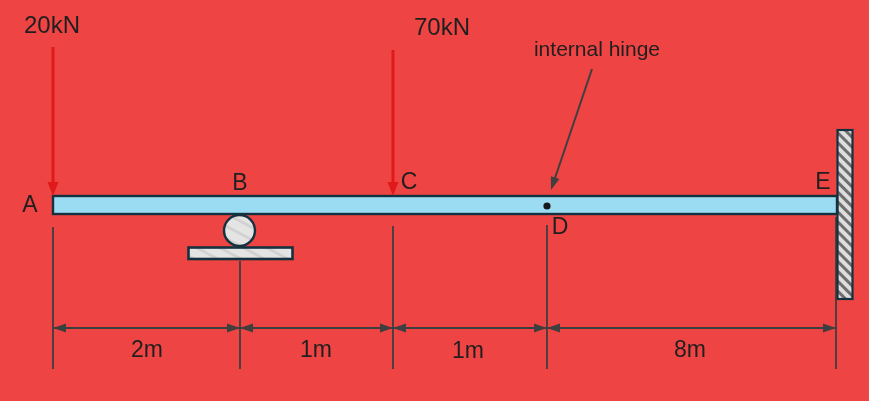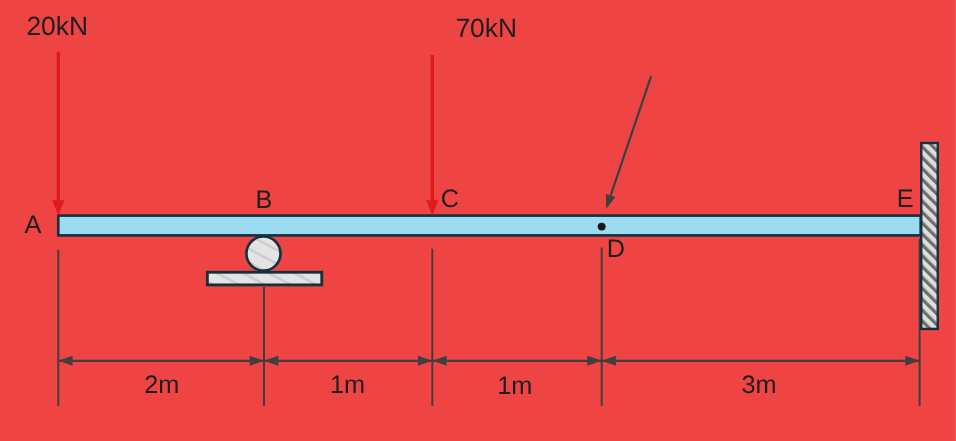--- a/index.html
+++ b/index.html
@@ -102,25 +102,26 @@
     <g>
       <line x1="393" y1="50" x2="393" y2="184" stroke="#E01A1A" stroke-width="3"></line>
       <polygon points="387.5,182 398.5,182 393,196" fill="#E01A1A"></polygon>
     </g>
   </svg>
 
   <div class="lbl load-label" style="left:24px; top:13px;">20kN</div>
 
   <div class="lbl load-label" style="left:382px; top:15px;margin-left:32px;">70kN</div>
 
+  <div class="lbl hinge-label" style="left:597px; top:38px;">internal hinge</div>
 
   <div class="lbl centered" style="left:30px;  top:204px;">A</div>
   <div class="lbl centered" style="left:240px; top:182px;">B</div>
   <div class="lbl centered" style="left:409px; top:181px;">C</div>
   <div class="lbl centered" style="left:560px; top:226px;">D</div>
   <div class="lbl centered" style="left:823px; top:181px;">E</div>
 
   <div class="lbl dim-label" style="left:147px; top:338px;">2m</div>
   <div class="lbl dim-label" style="left:316px; top:338px;">1m</div>
   <div class="lbl dim-label" style="left:468px; top:339px;">1m</div>
-  <div class="lbl dim-label" style="left:690px; top:338px;">3m</div>
+  <div class="lbl dim-label" style="left:690px; top:338px;">8m</div>
 
 </div>
 
 </body></html>

